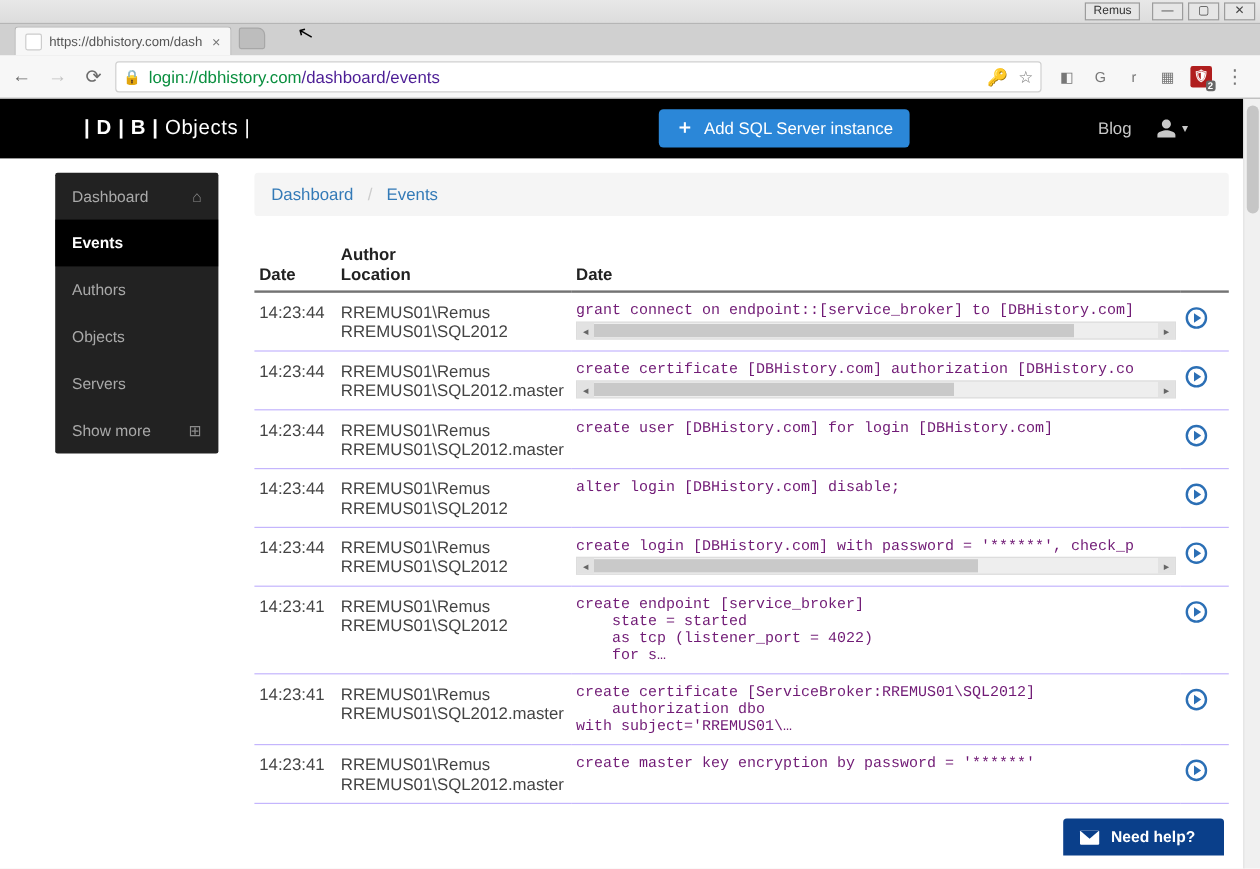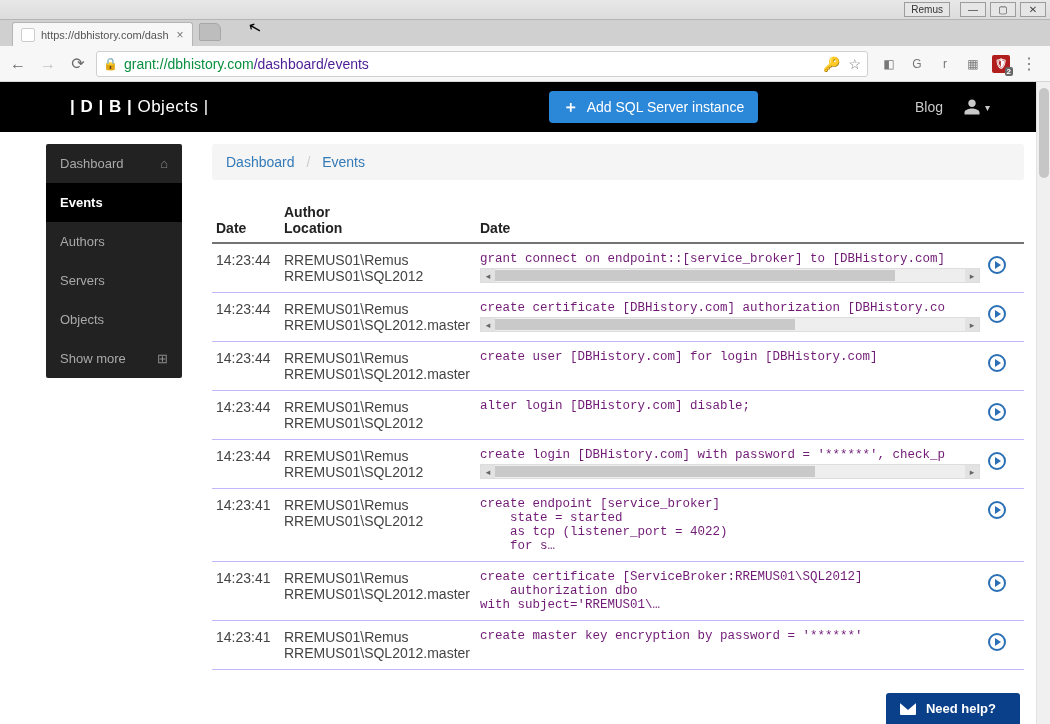--- a/index.html
+++ b/index.html
@@ -72,21 +72,21 @@
   .mono { font-family: Menlo, Consolas, "Courier New", monospace; font-size:12.5px; color:#701a75; white-space:pre; overflow:hidden;}
   .scrollx { height:15px; background:#eee; border:1px solid #ddd; position:relative; margin-top:2px;}
   .scrollx .sx-larr, .scrollx .sx-rarr { position:absolute; top:0; width:14px; height:100%; display:flex; align-items:center; justify-content:center; font-size:9px; color:#666; background:#e2e2e2;}
   .scrollx .sx-larr { left:0; }
   .scrollx .sx-rarr { right:0; }
   .scrollx .sx-thumb { position:absolute; top:1px; height:11px; background:#c9c9c9;}
   .play-btn { width:18px; height:18px; border:2px solid #2b6fb5; border-radius:50%; position:relative; margin-top:4px; cursor:pointer;}
   .play-btn::after { content:""; position:absolute; left:5px; top:3px; border-left:6px solid #2b6fb5; border-top:4px solid transparent; border-bottom:4px solid transparent; }
 
   
-  .need-help { position:absolute; bottom:0; right:30px; background:#0a3f8a; color:#fff; padding:8px 24px 8px 14px; font-size:13px; font-weight:bold; display:flex; align-items:center; gap:10px; border-top-left-radius:3px; border-top-right-radius:3px; cursor:pointer;}
+  .need-help { position:absolute; bottom:11px; right:30px; background:#0a3f8a; color:#fff; padding:8px 24px 8px 14px; font-size:13px; font-weight:bold; display:flex; align-items:center; gap:10px; border-top-left-radius:3px; border-top-right-radius:3px; cursor:pointer;}
   .need-help .env { width:16px; height:12px; background:#fff; position:relative; border-radius:1px;}
   .need-help .env::after { content:""; position:absolute; left:0; top:0; border-left:8px solid transparent; border-right:8px solid transparent; border-top:7px solid #0a3f8a;}
 </style>
 </head>
 <body>
 
 <div class="win-titlebar">
   <div class="win-user">Remus</div>
   <div class="win-btn">—</div>
   <div class="win-btn">▢</div>
@@ -103,21 +103,21 @@
   <div class="cursor">↖</div>
 </div>
 
 <div class="addr-row">
   <div class="nav-icon">←</div>
   <div class="nav-icon disabled">→</div>
   <div class="nav-icon">⟳</div>
   <div class="omnibox">
     <span class="lock">🔒</span>
     <span>
-      <span class="url-host">grant://</span><span class="url-host">dbhistory.com</span><span class="url-path">/dashboard/events</span>
+      <span class="url-host">login://</span><span class="url-host">dbhistory.com</span><span class="url-path">/dashboard/events</span>
     </span>
     <span class="omni-right">
       <span>🔑</span>
       <span>☆</span>
     </span>
   </div>
   <div class="ext-icons">
     <div class="ext-icon">◧</div>
     <div class="ext-icon">G</div>
     <div class="ext-icon">r</div>
@@ -155,24 +155,24 @@
         <span>Dashboard</span>
         <span class="sb-icon">⌂</span>
       </div>
       <div class="sb-item active">
         <span>Events</span>
       </div>
       <div class="sb-item">
         <span>Authors</span>
       </div>
       <div class="sb-item">
+        <span>Objects</span>
+      </div>
+      <div class="sb-item">
         <span>Servers</span>
-      </div>
-      <div class="sb-item">
-        <span>Objects</span>
       </div>
       <div class="sb-item">
         <span>Show more</span>
         <span class="sb-icon">⊞</span>
       </div>
     </div>
 
     <div class="main">
       <div class="breadcrumb">
         <a>Dashboard</a>

